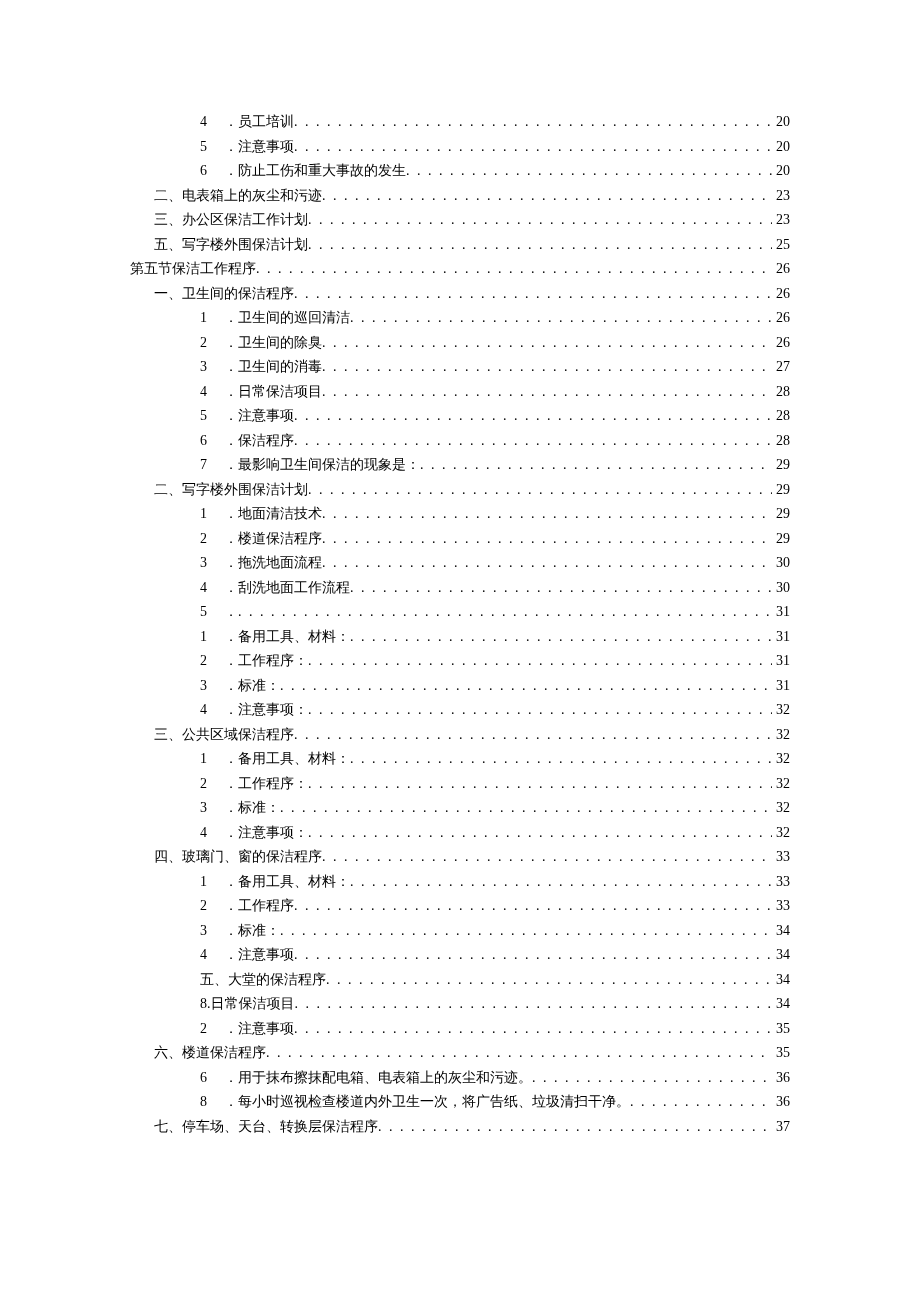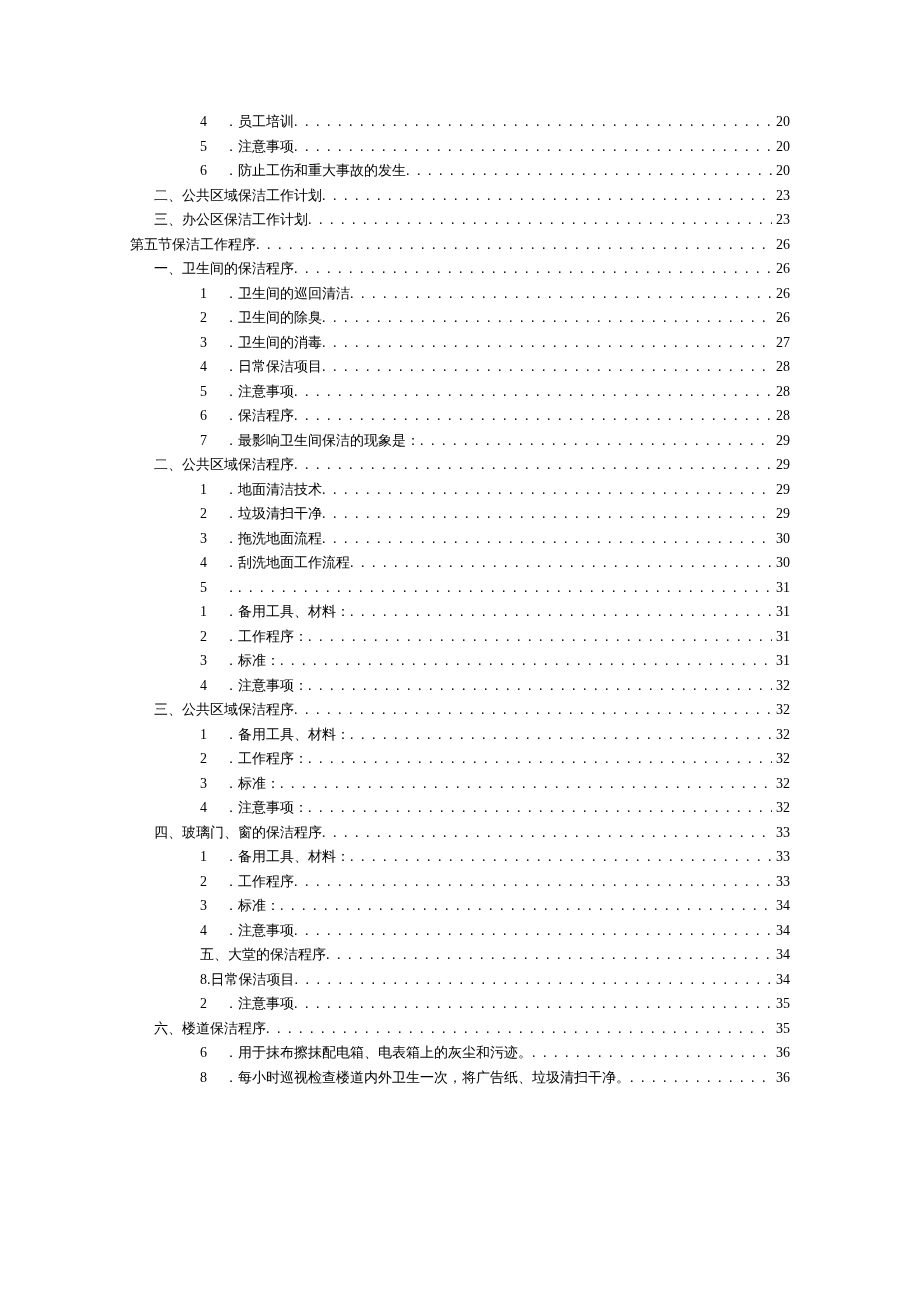--- a/index.html
+++ b/index.html
@@ -77,28 +77,33 @@
       <span class="page-col">20</span>
     </div>
     <div class="toc-row indent-2">
       <span class="num-col">6</span>
       <span class="sep-col">．</span>
       <span class="title-col">防止工伤和重大事故的发生</span>
       <span class="dots"></span>
       <span class="page-col">20</span>
     </div>
     <div class="toc-row indent-1">
-      <span class="title-col">二、公共区域保洁工作计划</span>
+      <span class="title-col">二、电表箱上的灰尘和污迹</span>
       <span class="dots"></span>
       <span class="page-col">23</span>
     </div>
     <div class="toc-row indent-1">
       <span class="title-col">三、办公区保洁工作计划</span>
       <span class="dots"></span>
       <span class="page-col">23</span>
+    </div>
+    <div class="toc-row indent-1">
+      <span class="title-col">五、写字楼外围保洁计划</span>
+      <span class="dots"></span>
+      <span class="page-col">25</span>
     </div>
     <div class="toc-row indent-0">
       <span class="title-col">第五节保洁工作程序</span>
       <span class="dots"></span>
       <span class="page-col">26</span>
     </div>
     <div class="toc-row indent-1">
       <span class="title-col">一、卫生间的保洁程序</span>
       <span class="dots"></span>
       <span class="page-col">26</span>
@@ -146,35 +151,35 @@
       <span class="page-col">28</span>
     </div>
     <div class="toc-row indent-2">
       <span class="num-col">7</span>
       <span class="sep-col">．</span>
       <span class="title-col">最影响卫生间保洁的现象是：</span>
       <span class="dots"></span>
       <span class="page-col">29</span>
     </div>
     <div class="toc-row indent-1">
-      <span class="title-col">二、公共区域保洁程序</span>
+      <span class="title-col">二、写字楼外围保洁计划</span>
       <span class="dots"></span>
       <span class="page-col">29</span>
     </div>
     <div class="toc-row indent-2">
       <span class="num-col">1</span>
       <span class="sep-col">．</span>
       <span class="title-col">地面清洁技术</span>
       <span class="dots"></span>
       <span class="page-col">29</span>
     </div>
     <div class="toc-row indent-2">
       <span class="num-col">2</span>
       <span class="sep-col">．</span>
-      <span class="title-col">垃圾清扫干净</span>
+      <span class="title-col">楼道保洁程序</span>
       <span class="dots"></span>
       <span class="page-col">29</span>
     </div>
     <div class="toc-row indent-2">
       <span class="num-col">3</span>
       <span class="sep-col">．</span>
       <span class="title-col">拖洗地面流程</span>
       <span class="dots"></span>
       <span class="page-col">30</span>
     </div>
@@ -313,14 +318,19 @@
       <span class="title-col">用于抹布擦抹配电箱、电表箱上的灰尘和污迹。</span>
       <span class="dots"></span>
       <span class="page-col">36</span>
     </div>
     <div class="toc-row indent-2">
       <span class="num-col">8</span>
       <span class="sep-col">．</span>
       <span class="title-col">每小时巡视检查楼道内外卫生一次，将广告纸、垃圾清扫干净。</span>
       <span class="dots"></span>
       <span class="page-col">36</span>
+    </div>
+    <div class="toc-row indent-1">
+      <span class="title-col">七、停车场、天台、转换层保洁程序</span>
+      <span class="dots"></span>
+      <span class="page-col">37</span>
     </div>
   </div>
 
 </body></html>

